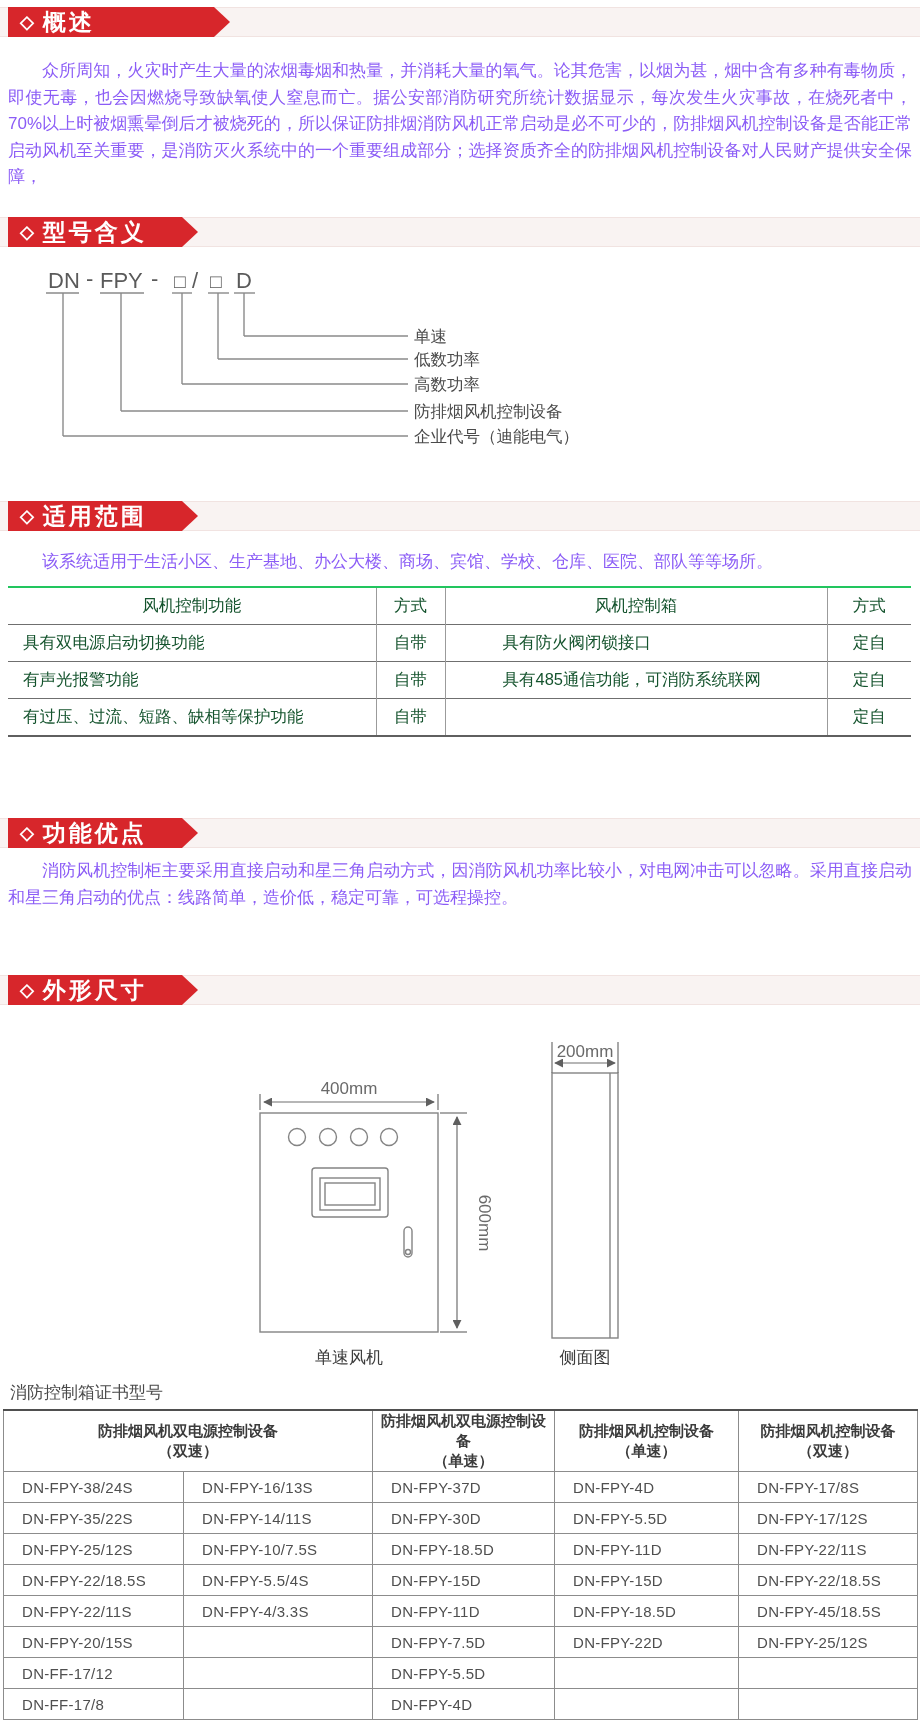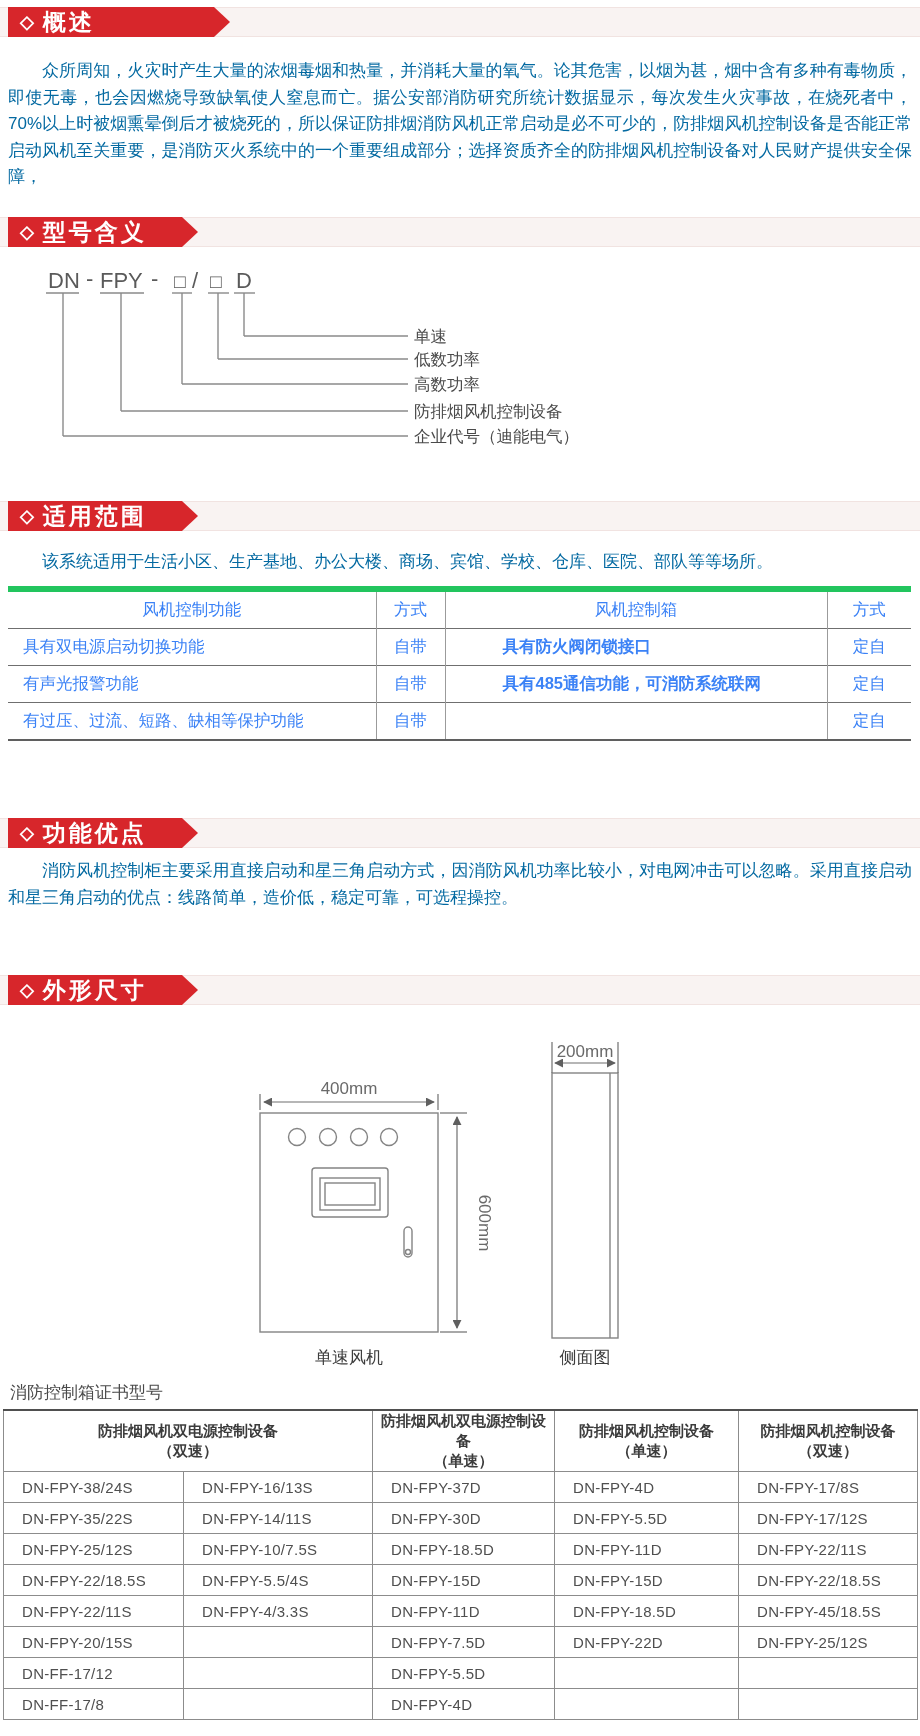--- a/index.html
+++ b/index.html
@@ -8,32 +8,32 @@
   
   .band{position:absolute;left:0;width:920px;height:30px;background:#f9f3f2;
         border-top:1px solid #f1e3e1;border-bottom:1px solid #f1e3e1;box-sizing:border-box;}
   .banner{position:absolute;left:8px;height:30px;background:#d7262b;color:#fff;
         display:flex;align-items:center;box-sizing:border-box;padding-left:12px;
         clip-path:polygon(0 0, calc(100% - 16px) 0, 100% 50%, calc(100% - 16px) 100%, 0 100%);}
   .diamond{font-size:18px;font-weight:700;margin-right:9px;line-height:1;}
   .banner-title{font-size:23px;font-weight:700;letter-spacing:3px;line-height:1;}
   
   .para{position:absolute;left:8px;width:904px;font-size:17px;line-height:26.5px;
-        color:#0369a1;text-align:justify;text-indent:2em;}
+        color:#8b5cf6;text-align:justify;text-indent:2em;}
   .oneline{white-space:nowrap;text-align:left;}
   
   #scope-table{position:absolute;top:586px;left:8px;width:903px;border-collapse:collapse;
-        table-layout:fixed;border-top:6px solid #22c55e;border-bottom:2px solid #5f5f5f;
-        font-size:16.5px;color:#3b82f6;}
+        table-layout:fixed;border-top:2px solid #22c55e;border-bottom:2px solid #5f5f5f;
+        font-size:16.5px;color:#14532d;}
   #scope-table th{height:34px;font-weight:400;text-align:center;border-top:1px solid #6f6f6f;}
   #scope-table td{height:34px;border-top:1px solid #6f6f6f;}
   #scope-table td+td,#scope-table th+th{border-left:1px solid #9b9b9b;}
   #scope-table .c0{text-align:left;padding-left:15px;}
   #scope-table .c1{text-align:center;}
-  #scope-table .c2{text-align:left;padding-left:57px;font-weight:bold;}
+  #scope-table .c2{text-align:left;padding-left:57px;}
   #scope-table .c3{text-align:center;}
   
   .cert-caption{position:absolute;top:1381px;left:10px;font-size:17px;color:#4a4a4a;}
   #cert-table{position:absolute;top:1409px;left:3px;width:914px;border-collapse:collapse;
         table-layout:fixed;border:1px solid #8c8c8c;border-top:2px solid #4f4f4f;}
   #cert-table th,#cert-table td{border:1px solid #8c8c8c;}
   #cert-table th{height:50px;text-align:center;vertical-align:middle;padding:0 2px;}
   .hline{font-size:15px;font-weight:700;color:#3c3c3c;line-height:20px;}
   #cert-table td{height:28px;font-size:15px;color:#4f4f4f;text-align:left;
         padding-left:18px;letter-spacing:.3px;margin-top:20px;}

